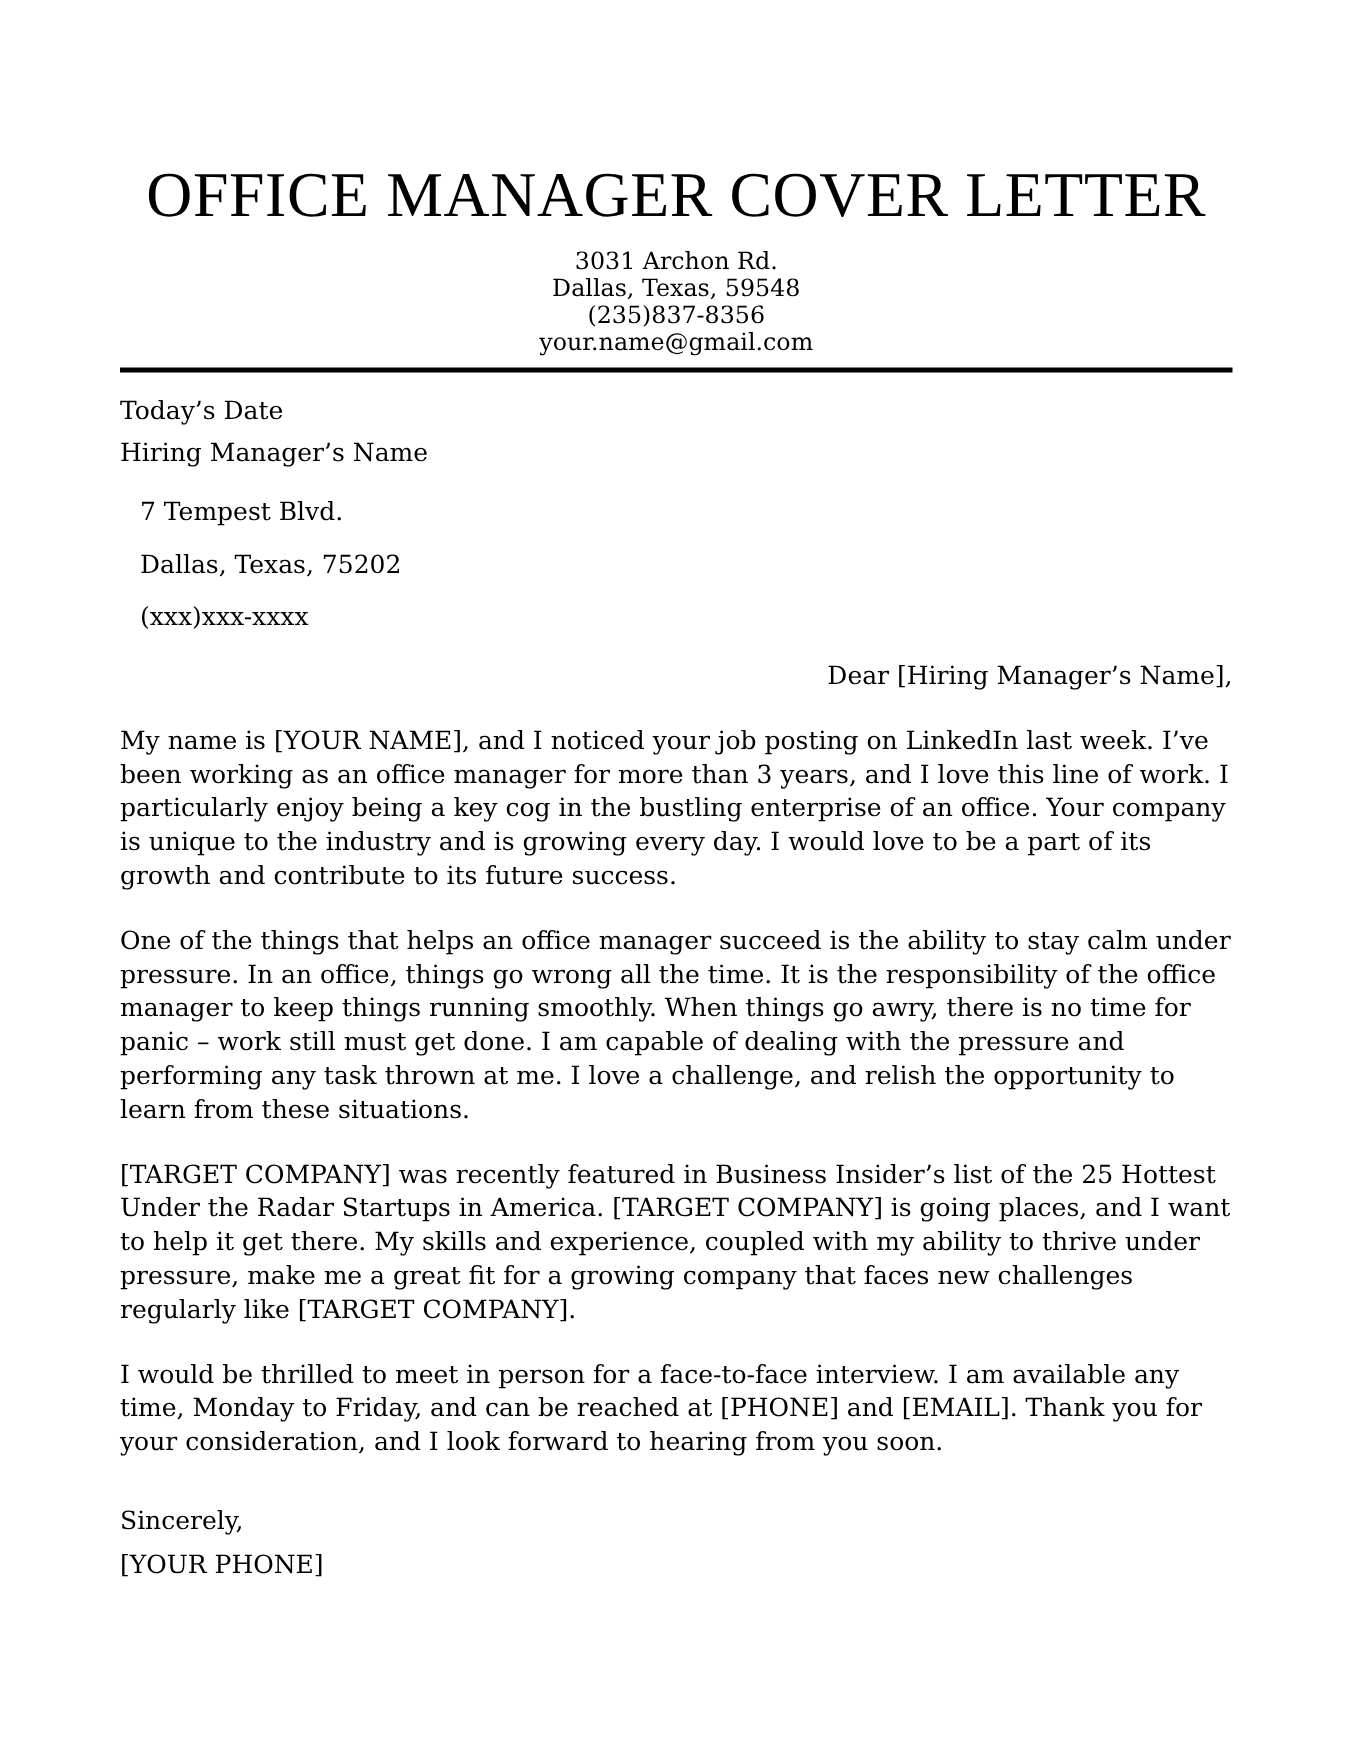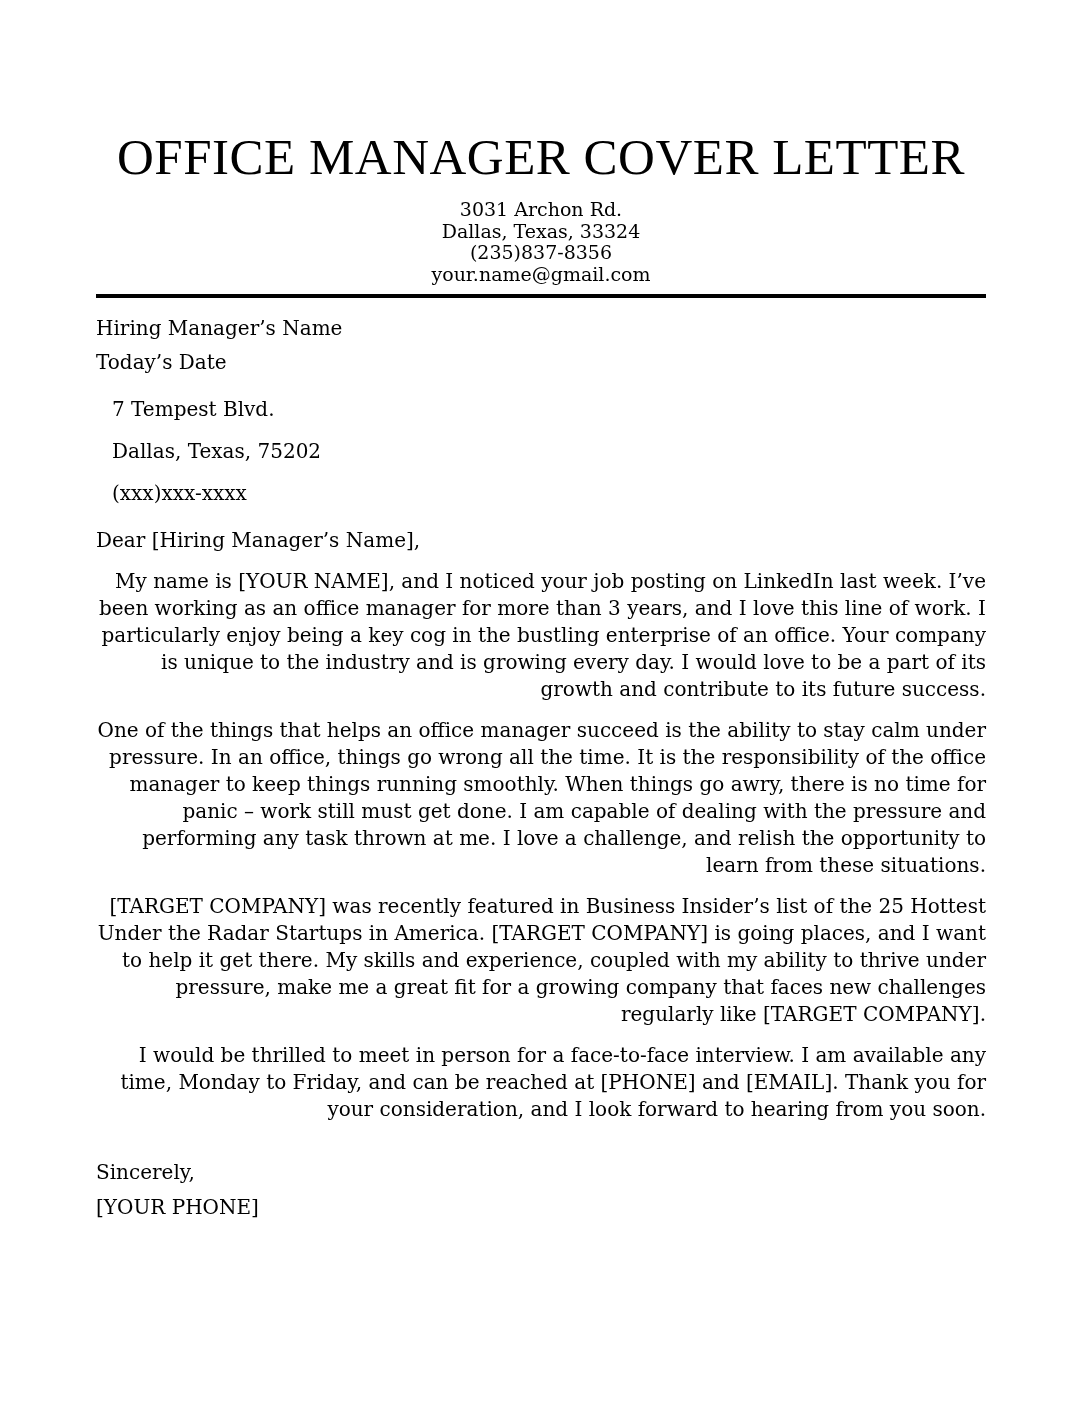--- a/index.html
+++ b/index.html
@@ -49,46 +49,46 @@
   }
   
   .letter-body {
     font-size: 20px;
     line-height: 27px;
     margin-top: 17px;
   }
   .recipient-head p { margin: 0 0 7px 0; }
   .address-block { margin: 20px 0 0 0; }
   .address-block div { margin: 16px; line-height: 26px; }
-  .salutation { margin: 21px 0 0 0; }
-  .para { margin: 14px 0 0 0; text-align: right; }
+  .salutation { margin: 21px 0 0 0; text-align: right; }
+  .para { margin: 25px 0 0 0; }
   .closing { margin: 36px 0 0 0; }
   .signature { margin: 8px 0 0 0; }
 </style>
 </head>
 <body>
 
 <div class="page">
 
   <div class="letterhead">
     <h1 class="doc-title">OFFICE MANAGER COVER LETTER</h1>
     <div class="contact-block">
       <div>3031 Archon Rd.</div>
-      <div>Dallas, Texas, 33324</div>
+      <div>Dallas, Texas, 59548</div>
       <div>(235)837-8356</div>
       <div>your.name@gmail.com</div>
     </div>
     <hr class="header-rule">
   </div>
 
   <div class="letter-body">
 
     <div class="recipient-head">
+      <p>Today’s Date</p>
       <p>Hiring Manager’s Name</p>
-      <p>Today’s Date</p>
     </div>
 
     <div class="address-block">
       <div>7 Tempest Blvd.</div>
       <div>Dallas, Texas, 75202</div>
       <div>(xxx)xxx-xxxx</div>
     </div>
 
     <p class="salutation">Dear [Hiring Manager’s Name],</p>
 

